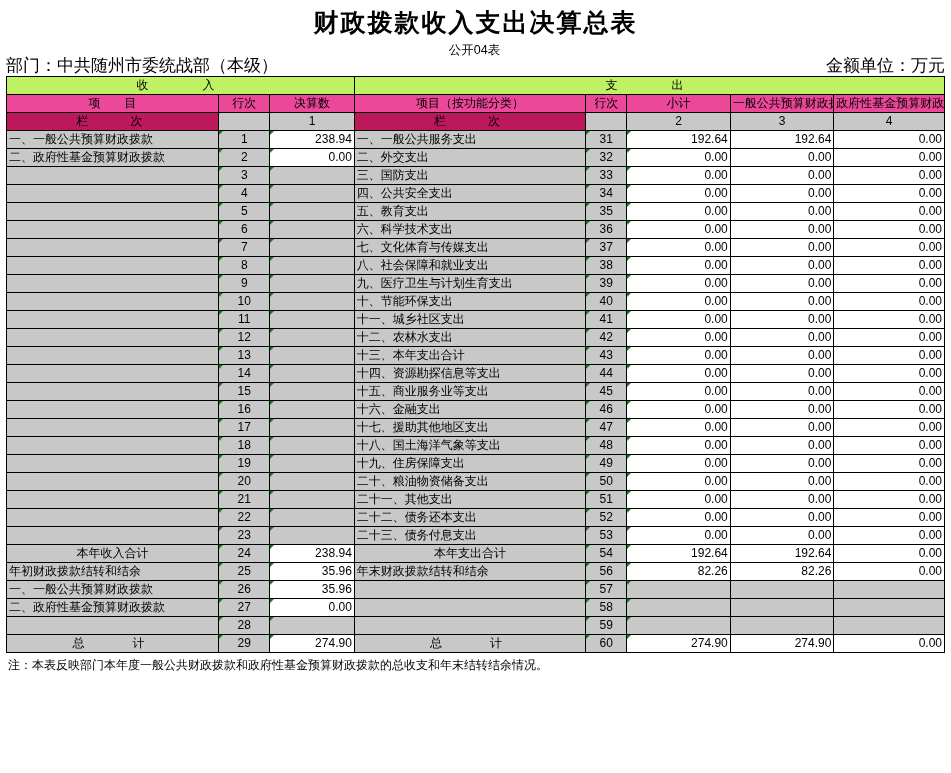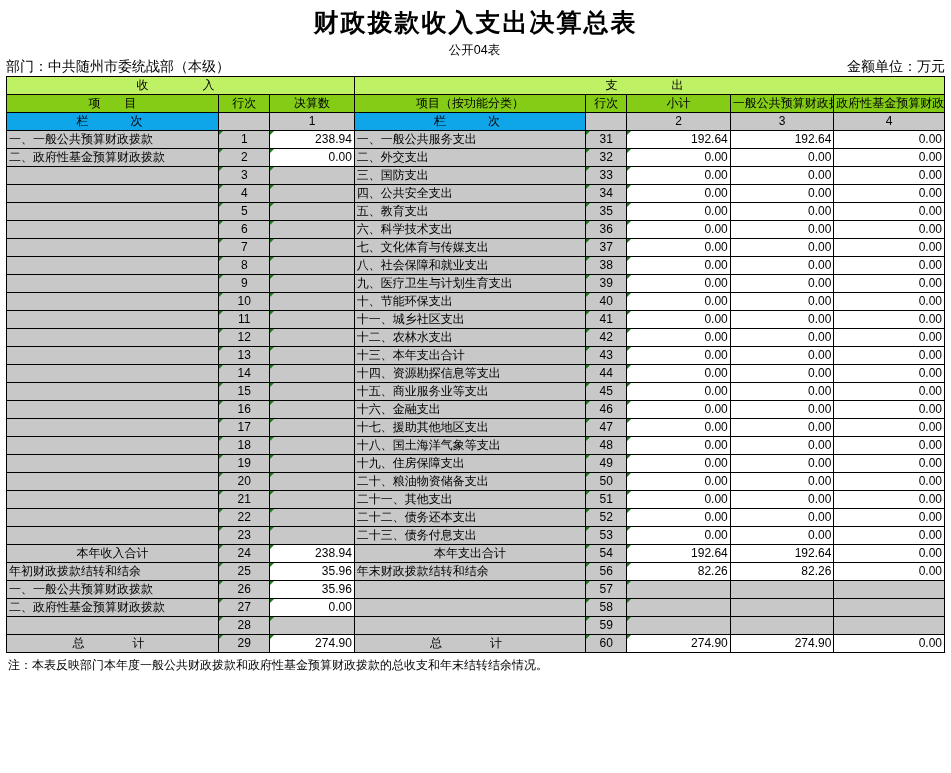--- a/index.html
+++ b/index.html
@@ -38,21 +38,21 @@
   }
   .meta-row {
     display: flex;
     justify-content: space-between;
     align-items: baseline;
     font-size: 12.5px;
     line-height: 16px;
     padding-bottom: 2px;
   }
   .meta-left {
-    font-size: 14px;
+    font-size: 17px;
   }
   table.main {
     border-collapse: collapse;
     width: 939px;
     table-layout: fixed;
     font-size: 12px;
   }
   table.main td, table.main th {
     border: 1px solid #000000;
     padding: 0 2px;
@@ -61,31 +61,31 @@
     font-weight: normal;
     vertical-align: middle;
     overflow: hidden;
     white-space: nowrap;
   }
   .hdr {
     background: #c8c8c8;
     text-align: center;
   }
   .hdr-tall {
-    background: #84cc16;
+    background: #ec4899;
     text-align: center;
     height: 42px;
   }
   .grp {
     background: #bef264;
     text-align: center;
     letter-spacing: 10px;
   }
   .lan {
-    background: #0ea5e9;
+    background: #be185d;
     text-align: center;
     letter-spacing: 6px;
   }
   .numhdr {
     background: #c8c8c8;
     text-align: center;
   }
   .lbl {
     background: #c8c8c8;
     text-align: left;

